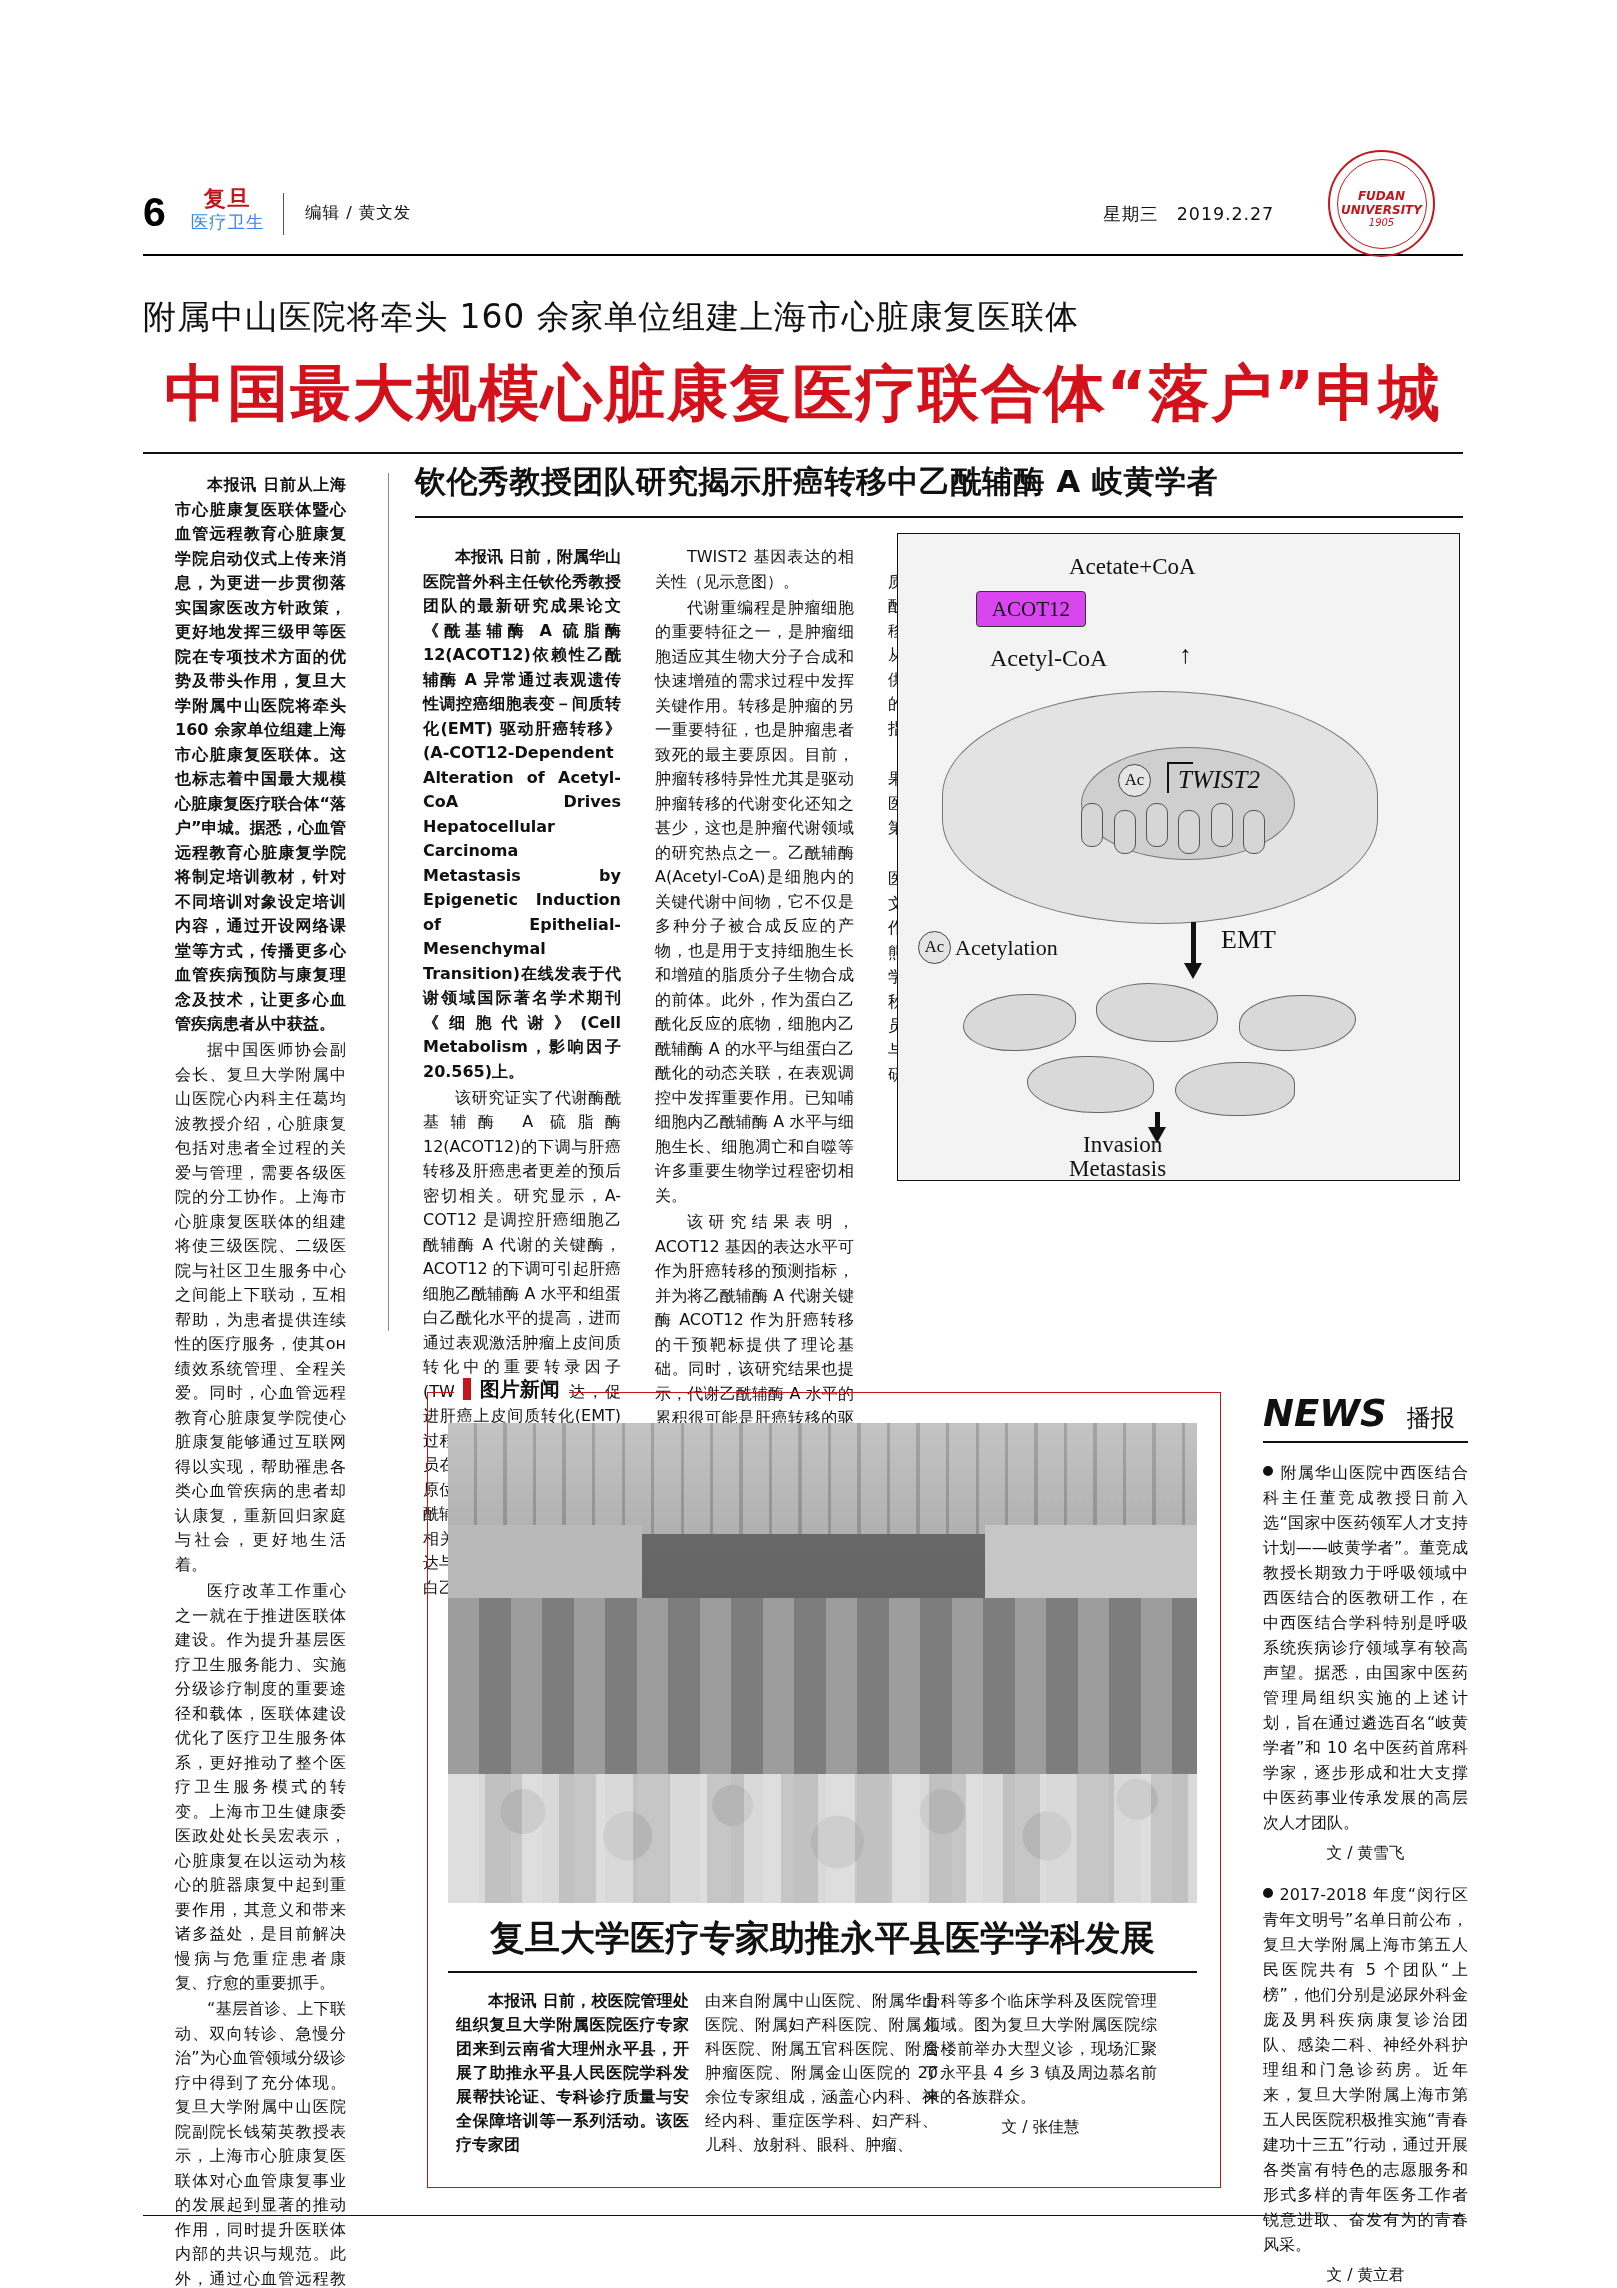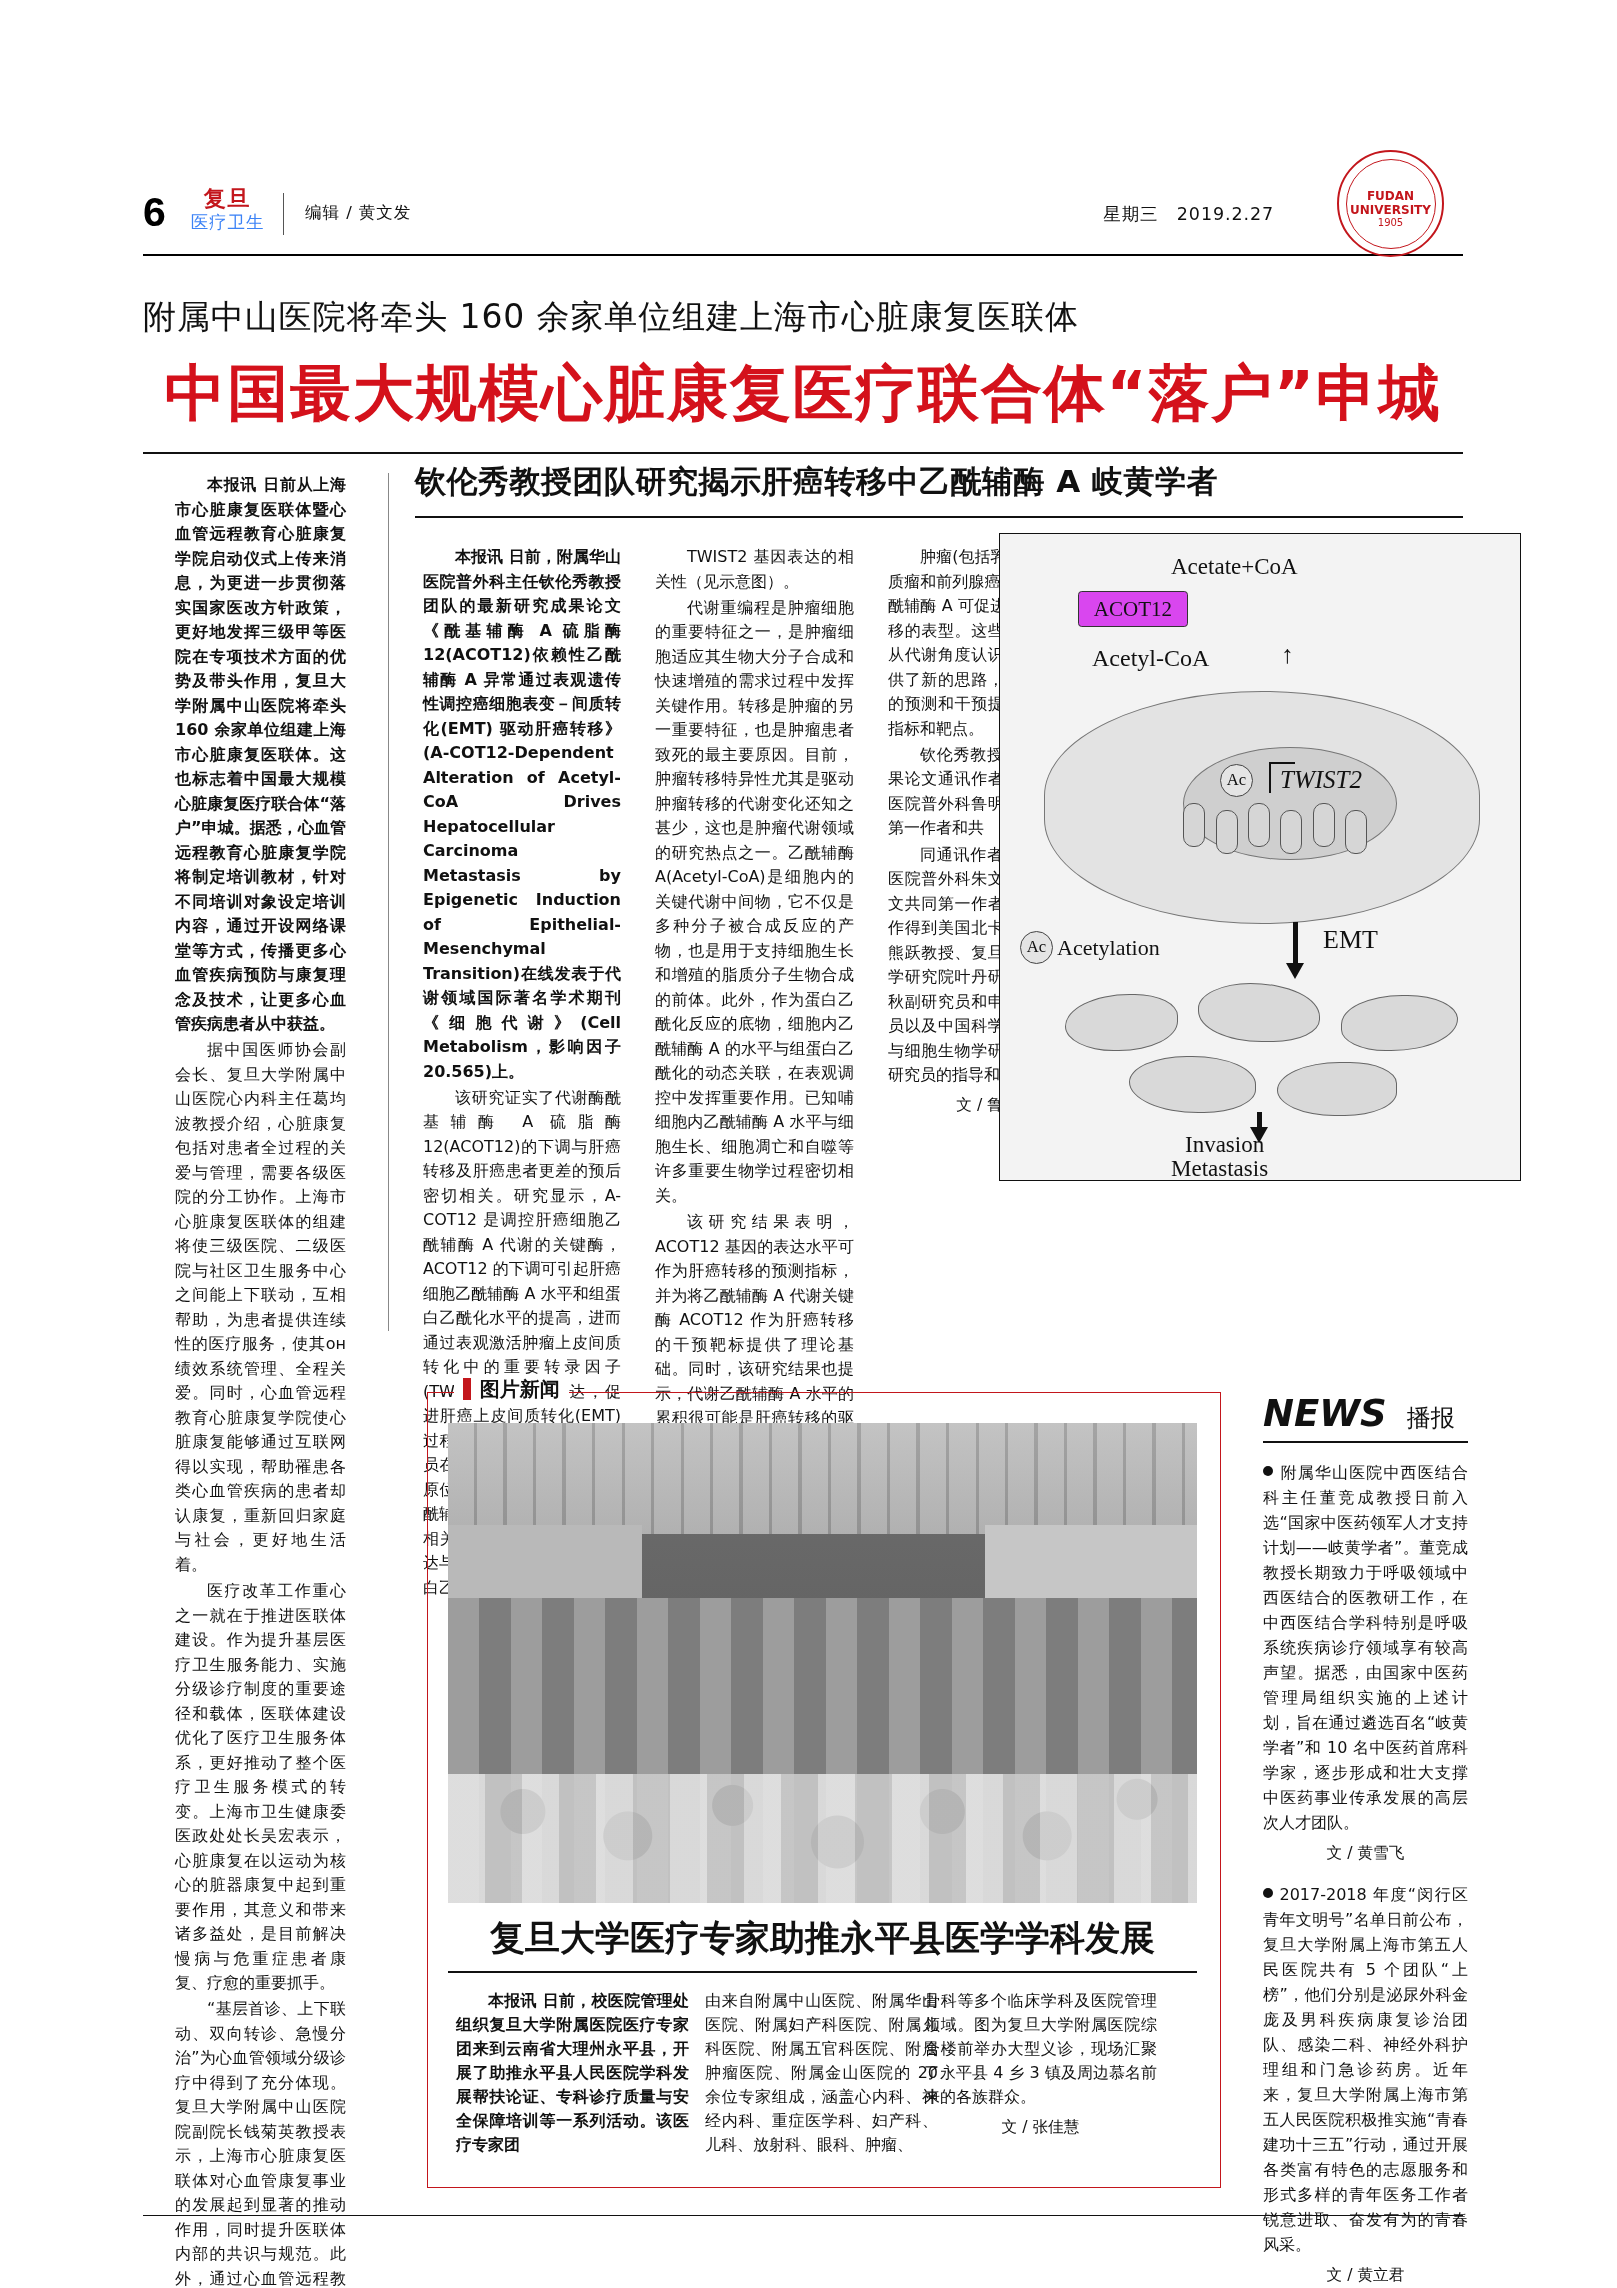--- a/index.html
+++ b/index.html
@@ -8,21 +8,21 @@
 
   
   .masthead { position:absolute; left:143px; top:189px; width:1320px; height:65px; border-bottom:2.8px solid #000; }
   .page-num { position:absolute; left:0; top:0; font-family:"Liberation Sans", sans-serif; font-size:41px; font-weight:bold; color:#000; }
   .logo-box { position:absolute; left:42px; top:-1.8px; width:85px; text-align:center; }
   .logo-red { font-family:"DejaVu Sans", sans-serif; font-size:22px; font-weight:bold; color:#c3161c; letter-spacing:1.8px; line-height:24px; }
   .logo-sub { font-family:"DejaVu Sans", sans-serif; font-size:17.5px; color:#3b82f6; letter-spacing:0.9px; line-height:22px; }
   .mast-sep { position:absolute; left:140px; top:3.7px; width:0.9px; height:42px; background:#555; }
   .editor { position:absolute; left:162px; top:13px; font-family:"DejaVu Sans", sans-serif; font-size:16.6px; color:#111; letter-spacing:0.9px; }
   .mast-date { position:absolute; right:189px; top:13px; font-family:"DejaVu Sans", sans-serif; font-size:17.5px; color:#111; letter-spacing:0.9px; }
-  .seal { position:absolute; right:19px; top:-39px; width:103px; height:103px; border-radius:50%; border:2.8px solid #c3161c; }
+  .seal { position:absolute; right:28px; top:-39px; width:103px; height:103px; border-radius:50%; border:2.8px solid #c3161c;font-style:italic; }
   .seal:after { content:""; position:absolute; left:6.5px; top:6.5px; right:6.5px; bottom:6.5px; border-radius:50%; border:0.9px solid #c3161c; }
   .seal-txt { position:absolute; left:0; right:0; top:37px; text-align:center; font-family:"DejaVu Sans", sans-serif; font-size:12px; color:#c3161c; font-weight:bold; }
   .seal-yr { position:absolute; left:0; right:0; top:65px; text-align:center; font-family:"DejaVu Sans", sans-serif; font-size:10px; color:#c3161c; }
 
   
   .shoulder { position:absolute; left:143px; top:295px; width:1320px; font-family:"DejaVu Sans", sans-serif; font-size:33px; color:#111; letter-spacing:0.9px; }
   .headline { position:absolute; left:143px; top:353px; width:1320px; font-family:"DejaVu Sans", sans-serif; font-size:61px; font-weight:bold; color:#d4111b; letter-spacing:1.8px; text-align:center; }
   .head-rule { position:absolute; left:143px; top:452px; width:1320px; height:1.8px; background:#111; }
 
   
@@ -36,21 +36,21 @@
 
   .subhead-wrap { position:absolute; left:415px; top:461px; width:1048px; }
   .subhead { font-family:"DejaVu Sans", sans-serif; font-size:31px; font-weight:bold; color:#111; letter-spacing:0.5px; }
   .subhead-rule { margin-top:13px; height:1.8px; background:#111; }
 
   .c2 { left:423px; top:545px; width:198px; }
   .c3 { left:655px; top:545px; width:199px; }
   .c4 { left:888px; top:545px; width:199px; }
 
   
-  .figure { position:absolute; left:999px; top:533px; width:520px; height:646px; border:0.9px solid #111; background:#f3f3f3; }
+  .figure { position:absolute; left:897px; top:533px; width:520px; height:646px; border:0.9px solid #111; background:#f3f3f3;padding-left:41px; }
   .fig-inner { position:absolute; inset:0; }
   .fig-label { position:absolute; font-family:"Liberation Serif", serif; color:#111; }
   .cellbody { position:absolute; left:44px; top:157px; width:434px; height:231px; border:1.8px solid #777; border-radius:50%/45%; background:#e3e3e3; }
   .nucleus { position:absolute; left:138px; top:55px; width:212px; height:111px; border:1.8px solid #777; border-radius:50%; background:#cfcfcf; }
   .acot-box { position:absolute; left:78px; top:57px; padding:4.6px 14.8px; border:1.4px solid #333; border-radius:3.7px; background:#d946ef; font-size:21px; }
   .pill { position:absolute; width:20px; height:42px; border:1.8px solid #555; border-radius:10px; background:#d6d6d6; }
   .cellshape { position:absolute; border:1.8px solid #666; background:#d9d9d9; }
   .fig-arrow { position:absolute; background:#111; width:4.6px; }
   .fig-arrow:after { content:""; position:absolute; left:-7.4px; bottom:-14.8px; border-left:9.2px solid transparent; border-right:9.2px solid transparent; border-top:16.6px solid #111; }
   .ac-circle { position:absolute; width:31px; height:31px; border-radius:50%; border:1.8px solid #444; background:#e4e4e4; font-size:16.6px; text-align:center; line-height:29.5px; }

